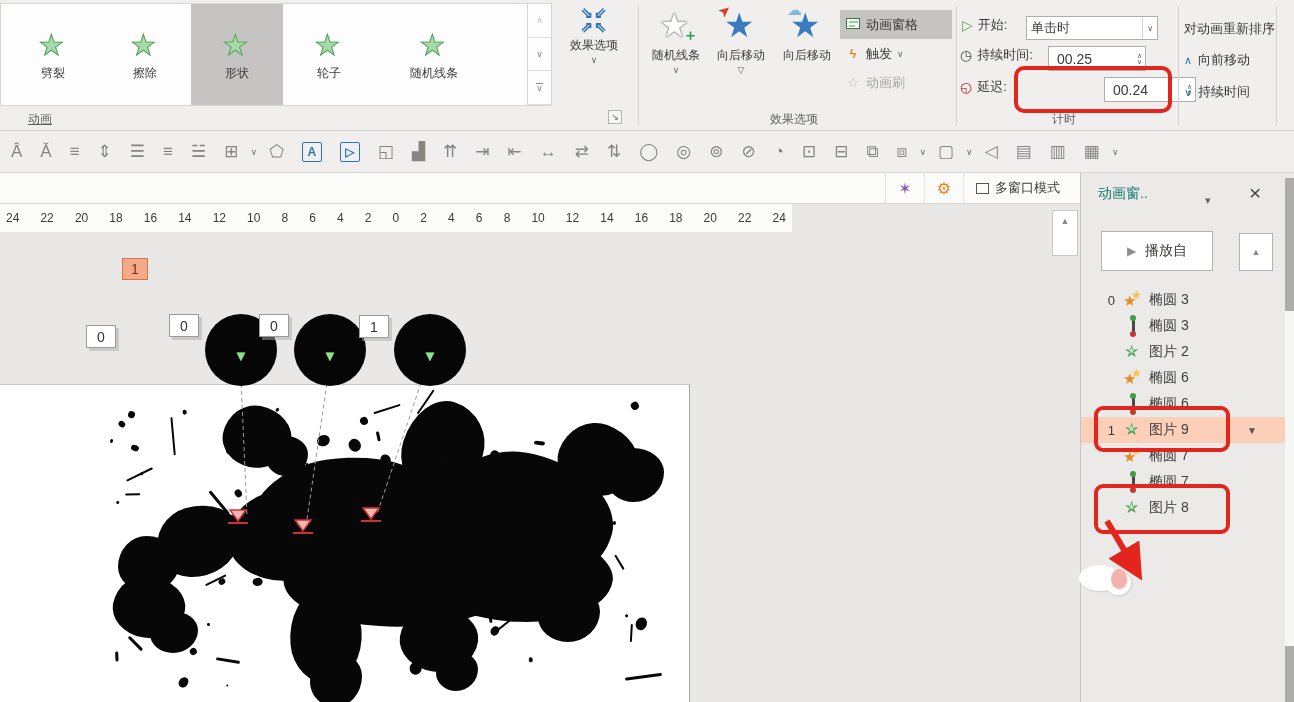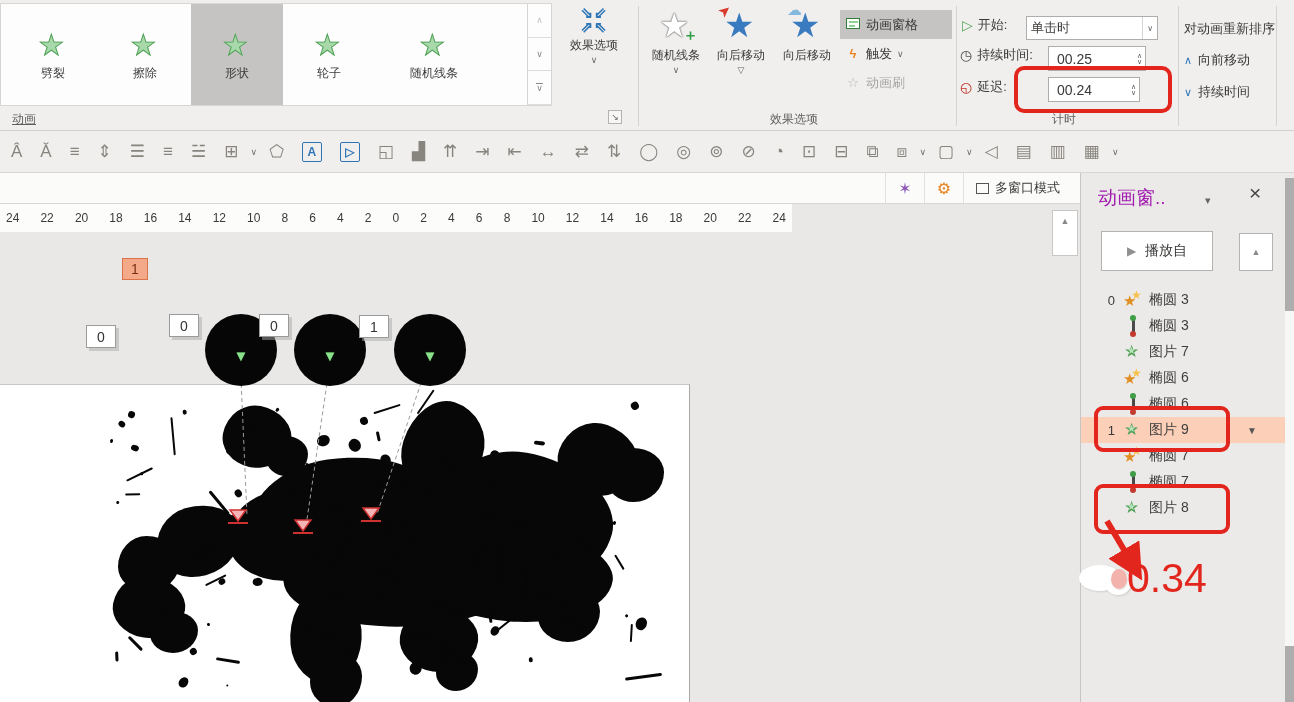--- a/index.html
+++ b/index.html
@@ -74,21 +74,21 @@
   .circle .gtri { color:#8be08b; font-size:15px; margin-top:10px; text-shadow:0 0 1px #2e7d32; }
   .badge { position:absolute; background:#fff; border:1px solid #9a9a9a; box-shadow:3px 3px 0 rgba(170,170,170,.5); font-size:14px; color:#333; display:flex; align-items:center; justify-content:center; cursor:pointer; }
   .badge.orange { background:#f4a988; border-color:#d9734a; color:#7a3014; box-shadow:none; }
 
   #splat { left:108px; top:396px; width:550px; height:300px; pointer-events:auto; }
   .blob { position:absolute; background:#070707; border-radius:50%; }
   .streak { position:absolute; background:#070707; border-radius:2px; }
 
   
   #pane { left:1080px; top:173px; width:214px; height:529px; background:#ebeae9; border-left:1px solid #c7c5c4; }
-  #pane-title { position:absolute; left:17px; top:12px; font-size:19px; color:#a21caf; }
+  #pane-title { position:absolute; left:17px; top:12px; font-size:14px; color:#0f766e; }
   #pane-title-dd { position:absolute; left:124px; top:21px; font-size:11px; color:#666; cursor:pointer; }
   #pane-close { position:absolute; left:168px; top:8px; font-size:21px; color:#444; cursor:pointer; }
   #play-btn { position:absolute; left:20px; top:58px; width:112px; height:40px; background:#fff; border:1px solid #b5b3b2; display:flex; align-items:center; justify-content:center; gap:9px; font-size:14px; color:#3b3a39; cursor:pointer; }
   #play-btn .ptri { color:#8f8f8f; font-size:12px; }
   #pane-up { position:absolute; left:158px; top:60px; width:34px; height:38px; background:#fff; border:1px solid #b5b3b2; display:flex; align-items:center; justify-content:center; font-size:9px; color:#888; cursor:pointer; }
   #pane-track { position:absolute; left:204px; top:5px; width:10px; height:524px; background:#adadad; }
   #pane-thumb { position:absolute; left:204px; top:138px; width:10px; height:335px; background:#f7f7f6; cursor:pointer; }
 
   #pane-list { position:absolute; left:0; top:114px; width:204px; }
   .prow { position:relative; height:26px; display:flex; align-items:center; cursor:pointer; }
@@ -226,40 +226,40 @@
       <span>00.25</span>
       <span class="spin">
           <span>∧</span>
           <span>∨</span>
         </span>
     </div>
     <div class="timing-row" style="left:960px; top:78px;">
       <span class="t-ic" style="color:#c0392b;">◵</span>
       <span>延迟:</span>
     </div>
-    <div class="spinbox" style="position:absolute; left:1048px; top:77px; width:92px;">
+    <div class="spinbox" style="position:absolute; left:1104px; top:77px; width:92px;">
       <span>00.24</span>
       <span class="spin">
           <span>∧</span>
           <span>∨</span>
         </span>
     </div>
     <div class="redbox" style="left:1014px; top:66px; width:158px; height:47px;"></div>
     <div class="vsep" style="left:1178px;"></div>
 
     <div class="reorder" style="top:20px;"><span>对动画重新排序</span></div>
     <div class="reorder" style="top:51px; cursor:pointer;">
       <span class="bluecaret">∧</span><span>向前移动</span>
     </div>
     <div class="reorder" style="top:83px; cursor:pointer;">
       <span class="bluecaret">∨</span><span>持续时间</span>
     </div>
     <div class="vsep" style="left:1276px;"></div>
 
-    <div class="group-label" style="left:12px;text-decoration:underline;">动画</div>
+    <div class="group-label" style="left:28px;text-decoration:underline;">动画</div>
     <div id="dlg-launcher">↘</div>
     <div class="group-label" style="left:770px;">效果选项</div>
     <div class="group-label" style="left:1052px;">计时</div>
   </div>
 
   <div id="toolbar2" class="abs">
       <span class="t2-ic">Â</span>
       <span class="t2-ic">Ǎ</span>
       <span class="t2-ic">≡</span>
       <span class="t2-ic">⇕</span>
@@ -534,21 +534,21 @@
           <span class="plbl">椭圆 3</span>
         </div>
         <div class="prow">
           <span class="pfx"></span>
           <span class="picon">
             <span class="starg">
               <i class="bk">★</i>
               <b class="ft">★</b>
             </span>
           </span>
-          <span class="plbl">图片 7</span>
+          <span class="plbl">图片 2</span>
         </div>
         <div class="prow">
           <span class="pfx"></span>
           <span class="picon">
             <span class="staro">
               <i class="bk">★</i>
               <b class="ft">★</b>
             </span>
           </span>
           <span class="plbl">椭圆 6</span>
@@ -607,16 +607,15 @@
       <defs>
         <marker id="ah" markerWidth="6" markerHeight="6" refX="3" refY="3" orient="auto">
           <polygon points="0,0 6,3 0,6" fill="#e3261d"></polygon>
         </marker>
       </defs>
       <line x1="26" y1="8" x2="52" y2="52" stroke="#e3261d" stroke-width="6" marker-end="url(#ah)"></line>
     </svg>
     <div class="cloud" style="left:-2px; top:392px; width:42px; height:26px;"></div>
     <div class="cloud" style="left:24px; top:398px; width:26px; height:24px;"></div>
     <div class="cloud" style="left:30px; top:396px; width:16px; height:20px; background:#f3b2ac;"></div>
-    <div id="annotation">0.34</div>
   </div>
 
 </div>
 
 </body></html>

